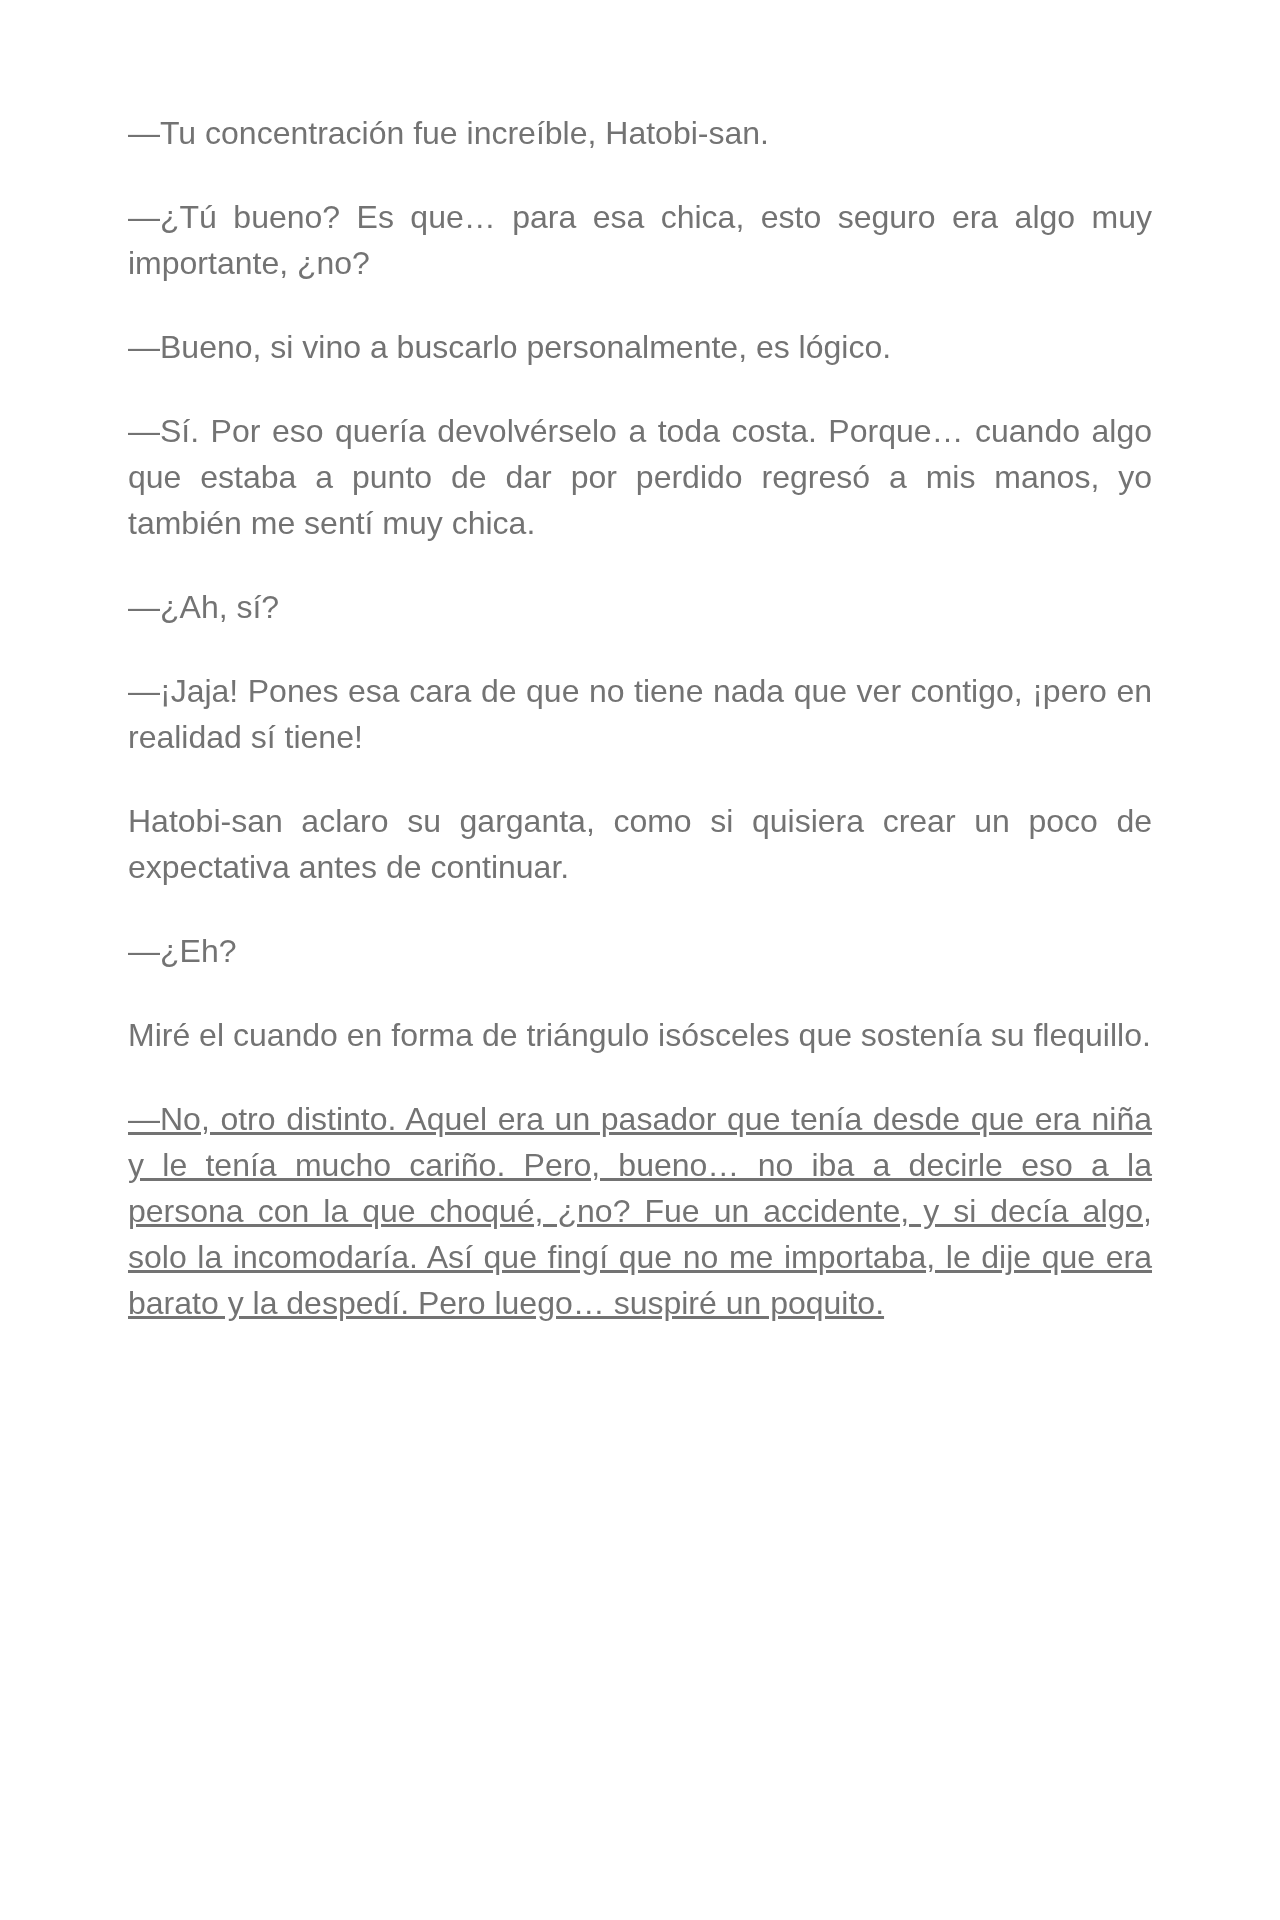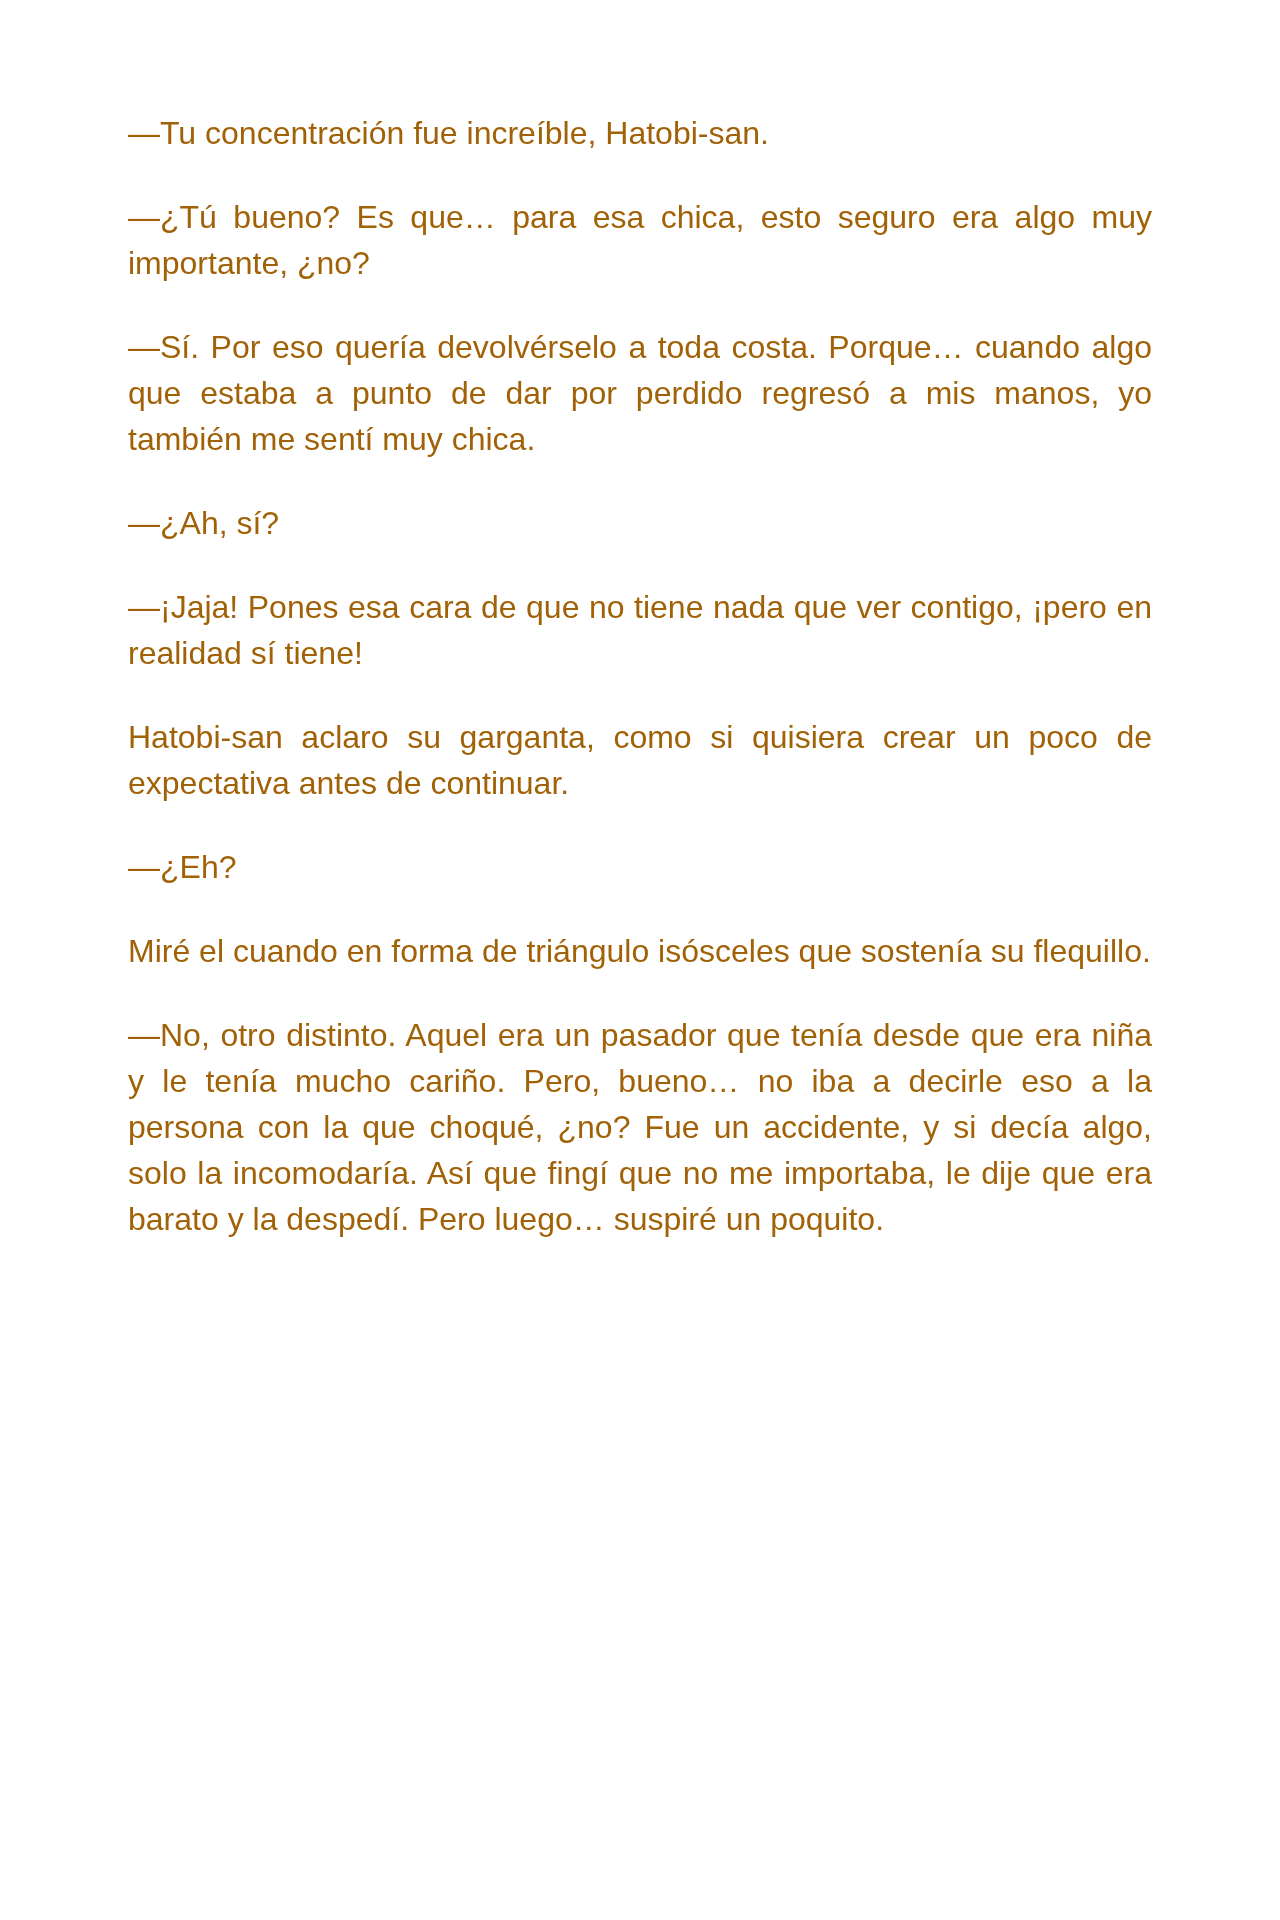--- a/index.html
+++ b/index.html
@@ -14,38 +14,40 @@
     background: #ffffff;
     overflow: hidden;
     box-sizing: border-box;
   }
   .text-content {
     box-sizing: border-box;
     padding: 110px 128px 0 128px;
     font-family: "Liberation Sans", "DejaVu Sans", sans-serif;
     font-size: 32px;
     line-height: 46px;
-    color: #a16207;
+    color: #737373;
     text-align: justify;
   }
   .text-content p {
     margin: 0 0 38px 0;
     padding: 0;
   }
   .text-content p:last-child {
     margin-bottom: 0;
+    text-decoration: underline;
   }
 </style>
 </head>
 <body>
 
 <main class="page">
   <article class="text-content">
     <p>—Tu concentración fue increíble, Hatobi-san.</p>
     <p>—¿Tú bueno? Es que… para esa chica, esto seguro era algo muy importante, ¿no?</p>
+    <p>—Bueno, si vino a buscarlo personalmente, es lógico.</p>
     <p>—Sí. Por eso quería devolvérselo a toda costa. Porque… cuando algo que estaba a punto de dar por perdido regresó a mis manos, yo también me sentí muy chica.</p>
     <p>—¿Ah, sí?</p>
     <p>—¡Jaja! Pones esa cara de que no tiene nada que ver contigo, ¡pero en realidad sí tiene!</p>
     <p>Hatobi-san aclaro su garganta, como si quisiera crear un poco de expectativa antes de continuar.</p>
     <p>—¿Eh?</p>
     <p>Miré el cuando en forma de triángulo isósceles que sostenía su flequillo.</p>
     <p>—No, otro distinto. Aquel era un pasador que tenía desde que era niña y le tenía mucho cariño. Pero, bueno… no iba a decirle eso a la persona con la que choqué, ¿no? Fue un accidente, y si decía algo, solo la incomodaría. Así que fingí que no me importaba, le dije que era barato y la despedí. Pero luego… suspiré un poquito.</p>
   </article>
 </main>
 

